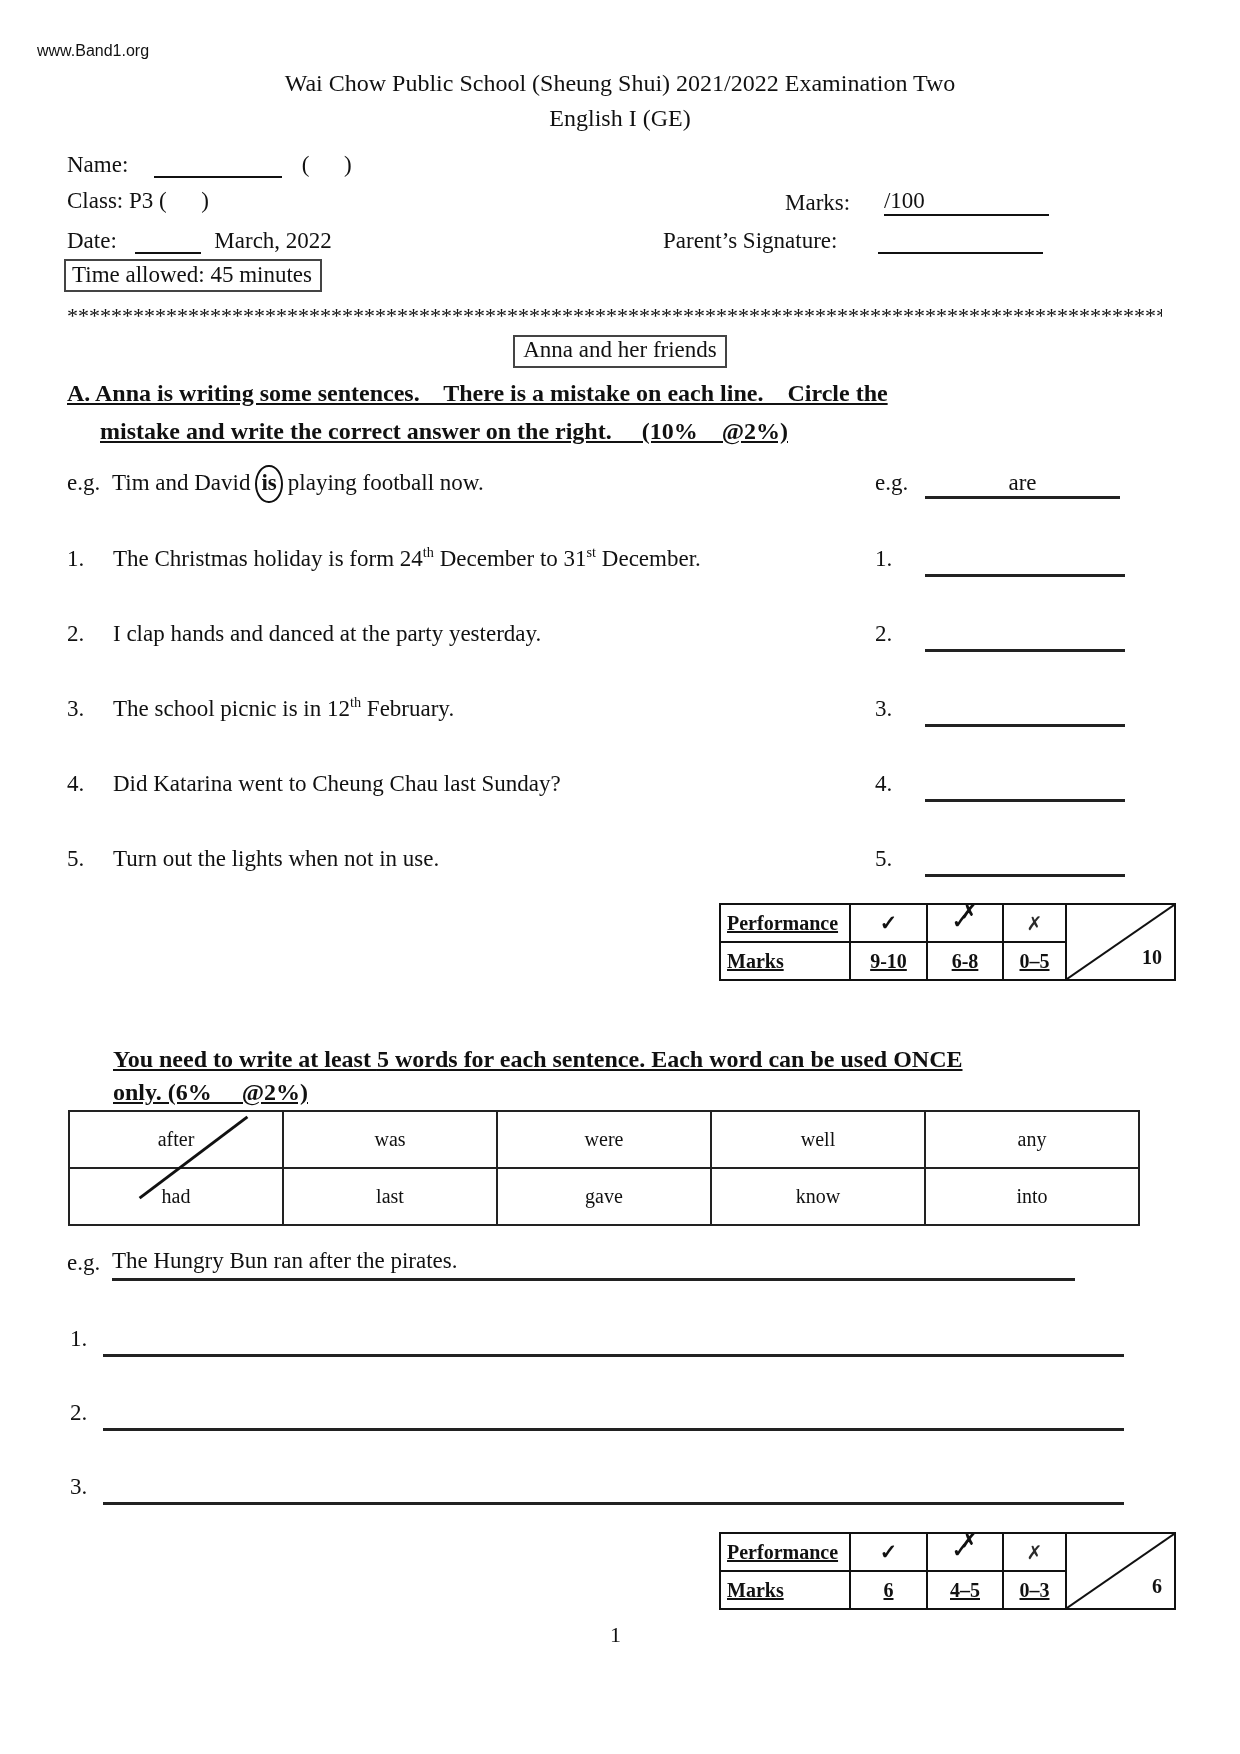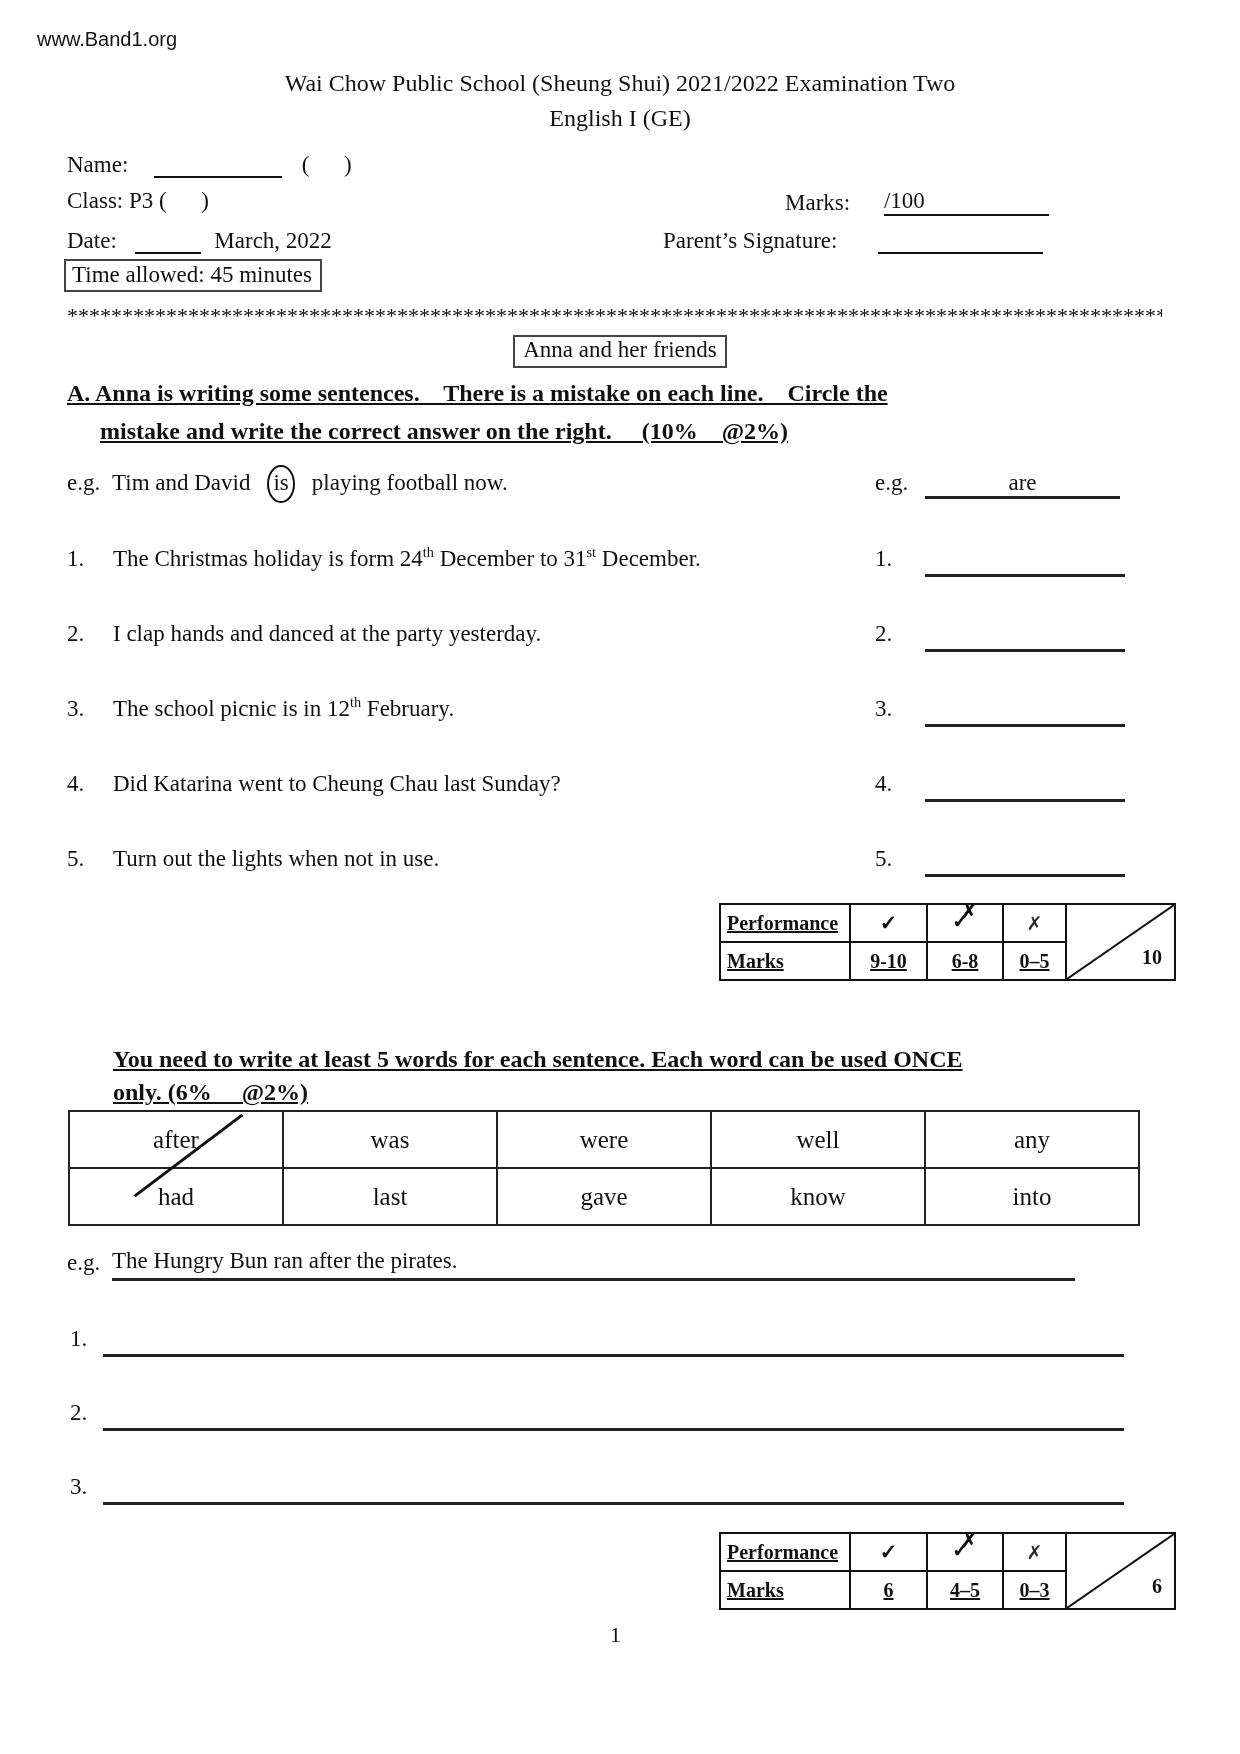--- a/index.html
+++ b/index.html
@@ -22,50 +22,50 @@
   .ansline{position:absolute;border-bottom:3px solid #222;height:30px;}
   .ansline .on-line{display:block;text-align:center;line-height:34px;}
   .anslabel{position:absolute;left:875px;top:0;}
   .timebox{border:2px solid #444;padding:1px 8px 3px 6px;}
   .titlebox{border:2px solid #444;padding:0 8px 3px 8px;display:inline-block;}
   
   .qrow{left:0;width:1240px;height:40px;}
   .qnum{position:absolute;left:67px;top:0;}
   .qtext{position:absolute;left:113px;top:0;white-space:pre;}
   sup{font-size:0.62em;vertical-align:super;line-height:0;}
-  .circled{display:inline-block;border:2.5px solid #111;border-radius:50%;padding:3px 4px 5px 4px;margin:-6px 17px;}
+  .circled{display:inline-block;border:2.5px solid #111;border-radius:50%;padding:3px 4px 5px 4px;margin:-6px 5px;font-weight:bold;}
   
   .ptable{border-collapse:collapse;table-layout:fixed;}
   .ptable td{border:2px solid #111;padding:0 0 0 6px;height:38px;box-sizing:border-box;
              font-size:20px;vertical-align:middle;}
   .ptable td.sym{text-align:center;padding:0;}
   .ptable td.diag{position:relative;padding:0;}
   .ptable .dnum{position:absolute;right:12px;bottom:10px;font-weight:700;}
   .ck{font-size:21px;font-weight:700;}
   .xx{font-size:19px;color:#2b2b2b;}
   .cx{position:relative;display:inline-block;width:26px;height:24px;}
   .cx .c{position:absolute;left:0;top:0;font-size:21px;font-weight:700;}
   .cx .x{position:absolute;left:9px;top:-9px;font-size:19px;font-weight:700;}
   
   .wtable{border-collapse:collapse;table-layout:fixed;}
   .wtable td{border:2.5px solid #222;width:214px;height:57px;text-align:center;
-             vertical-align:middle;font-size:25px;box-sizing:border-box;}
+             vertical-align:middle;font-size:20px;box-sizing:border-box;}
   .struck{position:relative;display:inline-block;}
   .struck::after{content:"";position:absolute;left:-32px;top:28px;width:135px;height:3px;
                  background:#111;transform:rotate(-37deg);transform-origin:center;}
   
   .longline{position:absolute;border-bottom:3px solid #222;height:28px;}
   .eglineB{position:absolute;border-bottom:3px solid #222;height:30px;white-space:pre;}
 </style>
 </head>
 <body>
 
 <div class="page">
 
-  <div class="abs sans" style="left:37px;top:28px;font-size:20px;">www.Band1.org</div>
+  <div class="abs sans" style="left:37px;top:42px;font-size:16px;">www.Band1.org</div>
 
   <div class="abs center" style="top:70px;font-size:24px;">Wai Chow Public School (Sheung Shui) 2021/2022 Examination Two</div>
   <div class="abs center" style="top:105px;font-size:24px;">English I (GE)</div>
 
   <div class="abs" style="left:67px;top:150px;">
     <span class="pre">Name:</span>
     <span class="blank" style="width:128px;margin:0 14px 0 20px;"></span>
     <span class="pre">(      )</span>
   </div>
 

